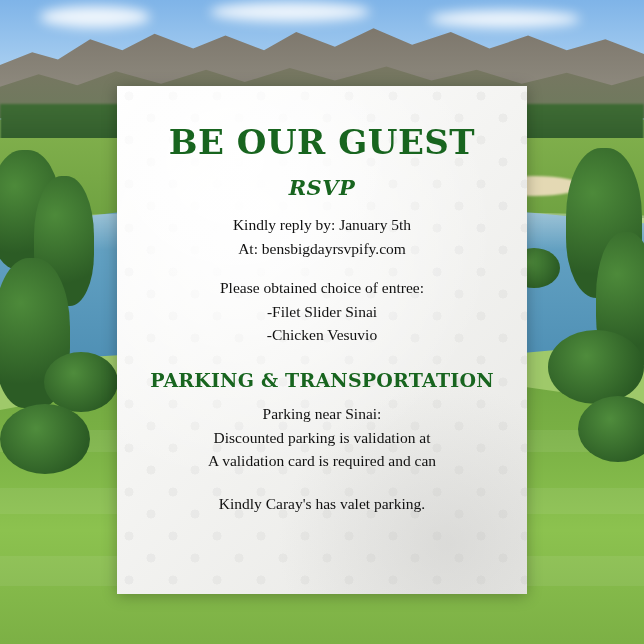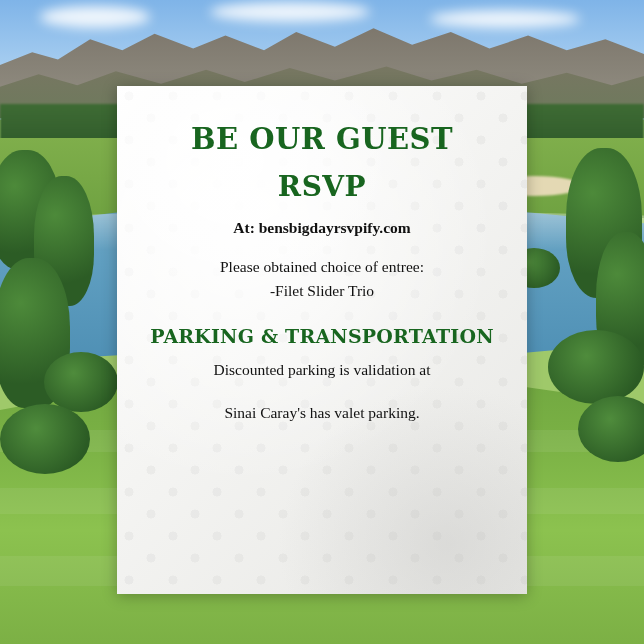--- a/index.html
+++ b/index.html
@@ -153,50 +153,51 @@
     width: 340px; height: 320px;
     background: radial-gradient(ellipse at 50% 50%, rgba(190,190,188,0.35), rgba(255,255,255,0) 70%);
     pointer-events: none;
   }
   .card-inner { position: relative; z-index: 2; }
 
   .title {
     font-family: "DejaVu Serif", serif;
     font-weight: bold;
     color: #18651f;
-    font-size: 29px;
+    font-size: 34px;
     letter-spacing: 0.5px;
     line-height: 1.1;
     margin-top: 16px;
     margin-bottom: 14px;
   }
   .subtitle {
     font-family: "DejaVu Serif", serif;
     font-weight: bold;
     color: #18651f;
-    font-size: 28px;
+    font-size: 21px;
     letter-spacing: 0.5px;
     margin-bottom: 14px;
+    font-style: italic;
   }
   .section-title {
     font-family: "DejaVu Serif", serif;
     font-weight: bold;
     color: #18651f;
     font-size: 19px;
     letter-spacing: 0.2px;
     margin-top: 24px;
     margin-bottom: 12px;
   }
   .line {
     font-family: "Liberation Serif", serif;
     font-size: 15.5px;
     color: #111111;
     line-height: 1.38;
   }
-  .line.bold { font-weight: bold; }
+  .line.bold { font-weight: normal; }
   .block { margin-bottom: 2px; }
   .gap-md { height: 16px; }
   .gap-lg { height: 20px; }
 </style>
 </head>
 <body>
 
 <div id="photo">
   <div class="sky"></div>
 
@@ -236,31 +237,35 @@
   <div class="bush" style="left:508px; top:248px; width:52px; height:40px;"></div>
 </div>
 
 <div id="card">
   <div class="card-inner">
 
     <div class="title">BE OUR GUEST</div>
 
     <div class="subtitle">RSVP</div>
 
+    <div class="line block">Kindly reply by: January 5th</div>
     <div class="line bold block">At: bensbigdayrsvpify.com</div>
 
     <div class="gap-md"></div>
 
     <div class="line block">Please obtained choice of entree:</div>
-    <div class="line block">-Filet Slider Trio</div>
+    <div class="line block">-Filet Slider Sinai</div>
+    <div class="line block">-Chicken Vesuvio</div>
 
     <div class="section-title">PARKING &amp; TRANSPORTATION</div>
 
+    <div class="line block">Parking near Sinai:</div>
     <div class="line block">Discounted parking is validation at</div>
+    <div class="line block">A validation card is required and can</div>
 
     <div class="gap-lg"></div>
 
-    <div class="line block">Sinai Caray's has valet parking.</div>
+    <div class="line block">Kindly Caray's has valet parking.</div>
 
     <div class="gap-lg"></div>
 
   </div>
 </div>
 
 </body></html>

